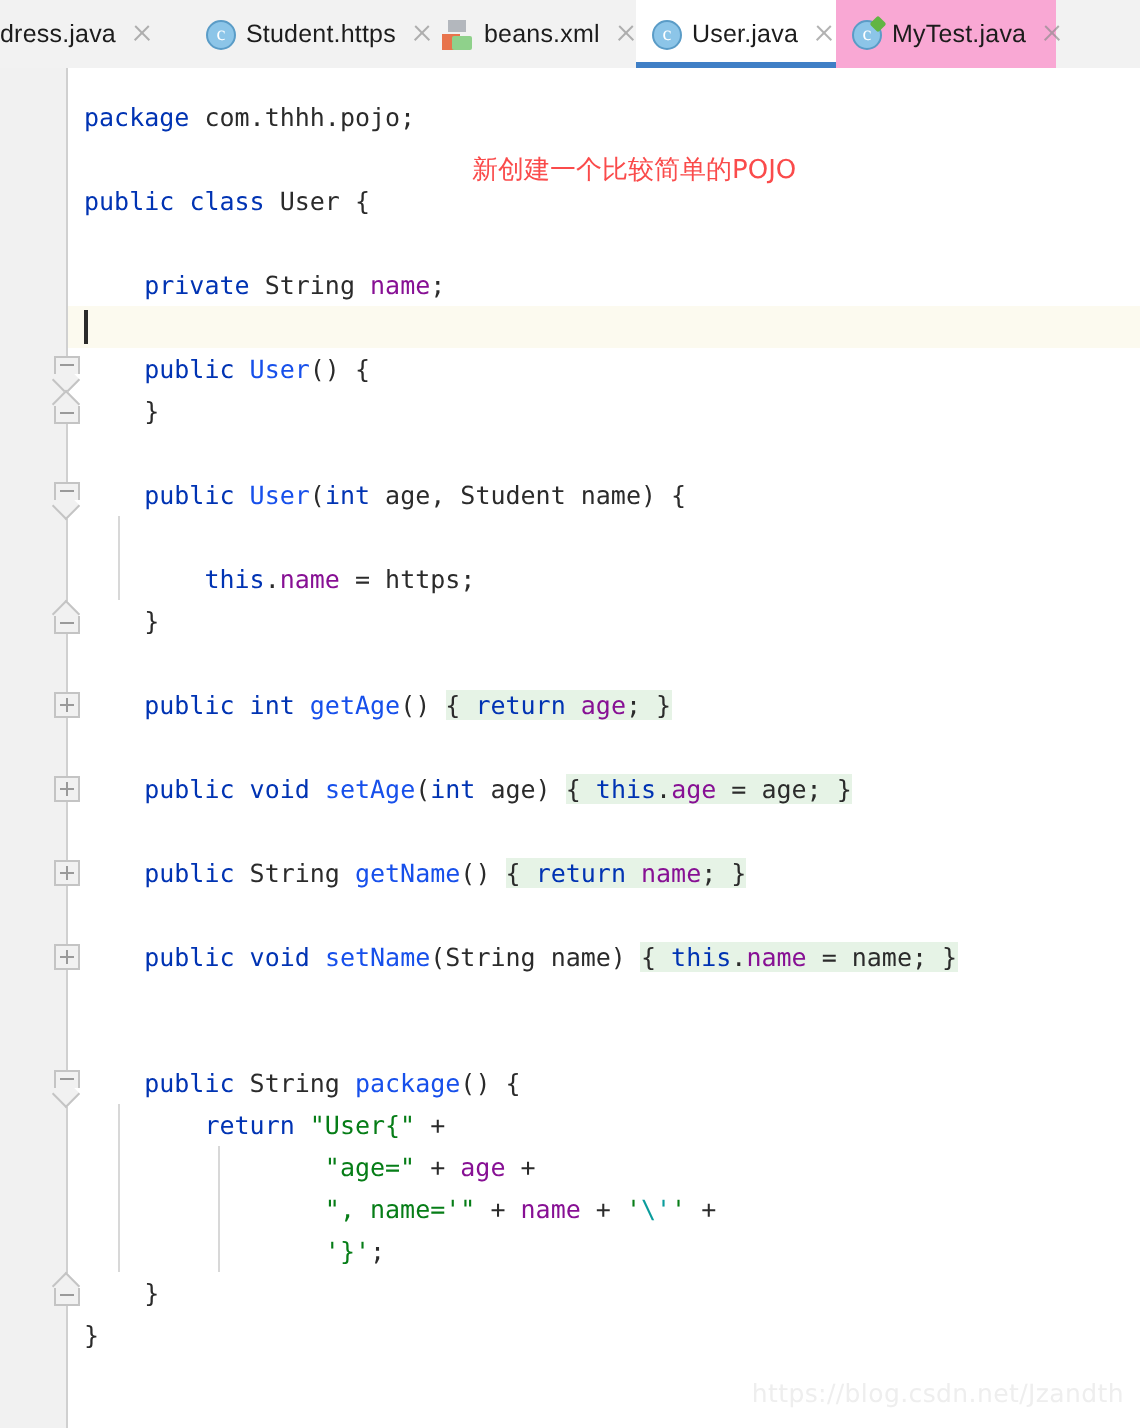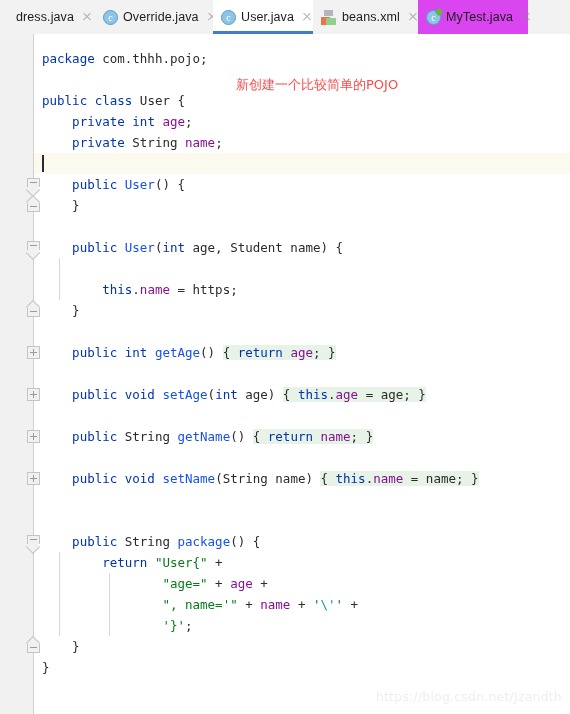--- a/index.html
+++ b/index.html
@@ -50,21 +50,21 @@
     background: #ffffff;
   }
   .tab.active::after {
     content: "";
     position: absolute;
     left: 0; right: 0; bottom: 0;
     height: 3px;
     background: #3f7fc6;
   }
   .tab.test {
-    background: #d946ef;
+    background: #f9a8d4;
   }
   .tab .tab-label {
     font-size: 12.5px;
     line-height: 14px;
     letter-spacing: 0.1px;
   }
   .tab-close {
     width: 12px;
     height: 12px;
     position: relative;
@@ -317,41 +317,41 @@
     font-family: "DejaVu Sans", sans-serif;
     letter-spacing: 0.2px;
   }
 </style>
 </head>
 <body>
 
 <div id="app">
 
   <div class="tabbar">
-      <div class="tab" style="width: 95px; padding-left: 16px;">
+      <div class="tab" style="width: 95px; padding-left: 0px;">
         <span class="tab-label">dress.java</span>
         <span class="tab-close"></span>
       </div>
       <div class="tab" style="width: 118px;">
         <span class="ico ico-class"></span>
-        <span class="tab-label">Override.java</span>
-        <span class="tab-close"></span>
-      </div>
-      <div class="tab active" style="width: 100px;">
-        <span class="ico ico-class"></span>
-        <span class="tab-label">User.java</span>
+        <span class="tab-label">Student.https</span>
         <span class="tab-close"></span>
       </div>
       <div class="tab" style="width: 105px;">
         <span class="ico ico-xml">
           <span class="x-top"></span>
           <span class="x-orange"></span>
           <span class="x-green"></span>
         </span>
         <span class="tab-label">beans.xml</span>
+        <span class="tab-close"></span>
+      </div>
+      <div class="tab active" style="width: 100px;">
+        <span class="ico ico-class"></span>
+        <span class="tab-label">User.java</span>
         <span class="tab-close"></span>
       </div>
       <div class="tab test" style="width: 110px;">
         <span class="ico ico-class test"></span>
         <span class="tab-label">MyTest.java</span>
         <span class="tab-close"></span>
       </div>
     </div>
 
   <div class="editor">
@@ -359,21 +359,20 @@
     <div class="gutter-line"></div>
     <div class="code" id="code-layer">
         <div class="caret-row" style="top: 107px;"></div>
         <div class="caret" style="left: 42px; top: 109px;"></div>
         <div class="indent-guide" style="left: 59px; top: 212px; height: 42px;"></div>
         <div class="indent-guide" style="left: 59px; top: 506px; height: 84px;"></div>
         <div class="indent-guide" style="left: 109px; top: 527px; height: 63px;"></div>
         <div class="line" style="top: 2px;"><span class="txt"><span class="kw">package</span><span class="plain"> com.thhh.pojo;</span></span></div>
         <div class="line" style="top: 23px;"><span class="txt"></span></div>
         <div class="line" style="top: 44px;"><span class="txt"><span class="kw">public</span><span class="plain"> </span><span class="kw">class</span><span class="plain"> </span><span class="cls">User</span><span class="plain"> {</span></span></div>
-        <div class="line" style="top: 65px;"><span class="txt"><span class="plain">    </span><span class="kw">private</span><span class="plain"> </span><span class="kw">int</span><span class="plain"> </span><span class="fld">age</span><span class="plain">;</span></span></div>
         <div class="line" style="top: 86px;"><span class="txt"><span class="plain">    </span><span class="kw">private</span><span class="plain"> String </span><span class="fld">name</span><span class="plain">;</span></span></div>
         <div class="line" style="top: 107px;"><span class="txt"></span></div>
         <div class="line" style="top: 128px;"><span class="txt"><span class="plain">    </span><span class="kw">public</span><span class="plain"> </span><span class="mth">User</span><span class="plain">() {</span></span></div>
         <div class="line" style="top: 149px;"><span class="txt"><span class="plain">    }</span></span></div>
         <div class="line" style="top: 170px;"><span class="txt"></span></div>
         <div class="line" style="top: 191px;"><span class="txt"><span class="plain">    </span><span class="kw">public</span><span class="plain"> </span><span class="mth">User</span><span class="plain">(</span><span class="kw">int</span><span class="plain"> age, Student name) {</span></span></div>
         <div class="line" style="top: 233px;"><span class="txt"><span class="plain">        </span><span class="kw">this</span><span class="plain">.</span><span class="fld">name</span><span class="plain"> = https;</span></span></div>
         <div class="line" style="top: 254px;"><span class="txt"><span class="plain">    }</span></span></div>
         <div class="line" style="top: 275px;"><span class="txt"></span></div>
         <div class="line" style="top: 296px;"><span class="txt"><span class="plain">    </span><span class="kw">public</span><span class="plain"> </span><span class="kw">int</span><span class="plain"> </span><span class="mth">getAge</span><span class="plain">() </span><span class="plain folded">{ </span><span class="kw folded">return</span><span class="plain folded"> </span><span class="fld folded">age</span><span class="plain folded">; }</span></span></div>

